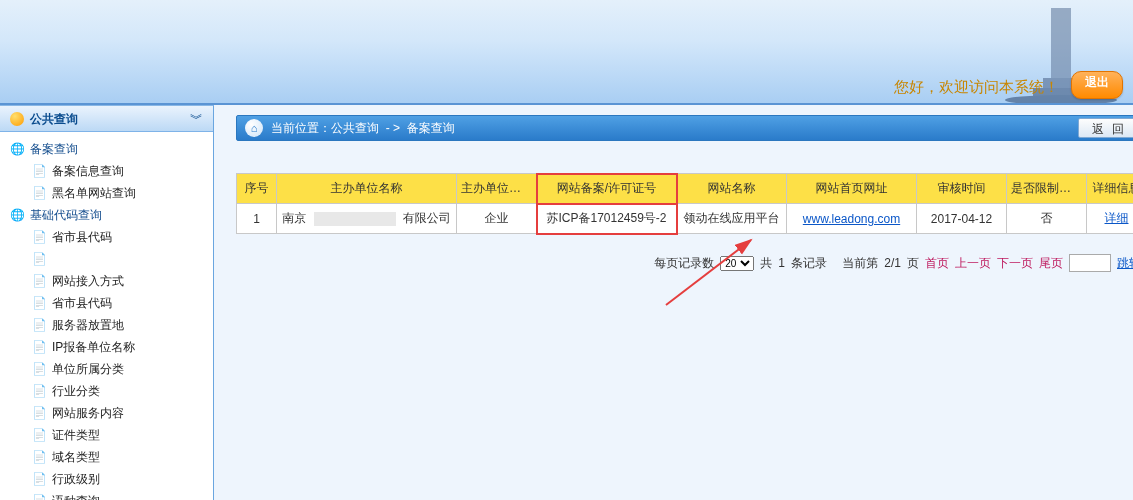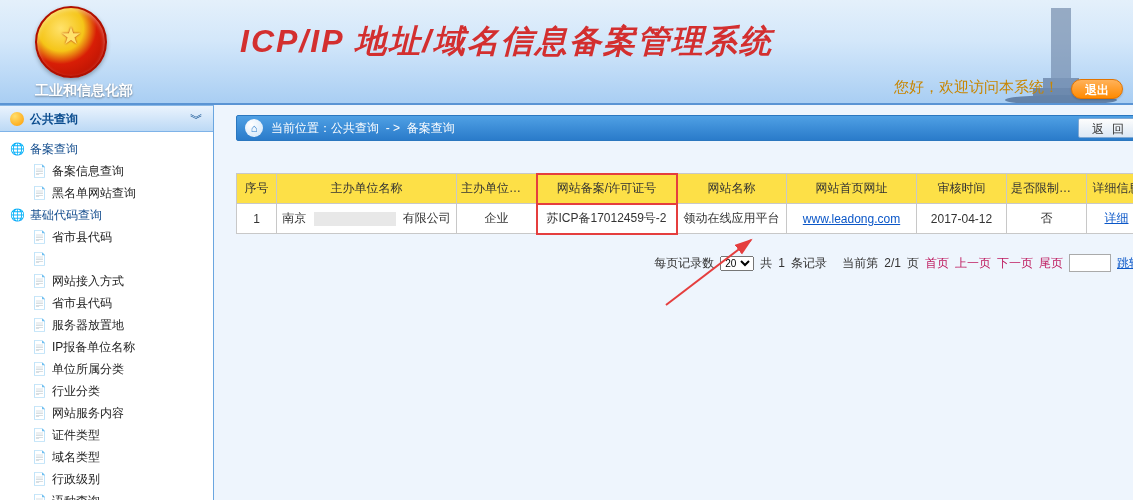--- a/index.html
+++ b/index.html
@@ -36,21 +36,21 @@
 .monument{
   position:absolute; right:10px; top:0; width:120px; height:105px;
   opacity:.65;
 }
 .welcome-bar{
   position:absolute; right:74px; bottom:6px;
   color:#c88600; font-size:15px;
 }
 .exit-btn{
   position:absolute; right:10px; bottom:4px;
-  display:inline-block; width:52px; height:20px; line-height:20px; text-align:center;
+  display:inline-block; width:52px; height:28px; line-height:20px; text-align:center;
   background:linear-gradient(#ffb25a,#ff8a00); color:#fff; font-weight:bold;
   border-radius:10px; border:1px solid #e27400; cursor:pointer;
   box-shadow:0 1px 2px rgba(0,0,0,.2); font-size:12px;margin-left:48px;
 }
 
 
 .layout{ display:flex; height:calc(500px - 105px); }
 .sidebar{
   width:214px; flex:0 0 214px;
   border-right:1px solid #6aa6e0; border-top:1px solid #88b7e6;
@@ -118,25 +118,20 @@
 .pager a.jump{ text-decoration:underline; }
 
 .annot-arrow{
   position:absolute; left:442px; top:130px; pointer-events:none;
 }
 </style>
 </head>
 <body>
 
 <div class="header">
-  <div class="emblem-wrap">
-    <div class="emblem"></div>
-    <div class="emblem-label">工业和信息化部</div>
-  </div>
-  <div class="sys-title">ICP/IP 地址/域名信息备案管理系统</div>
 
   <svg class="monument" viewBox="0 0 120 105">
     <rect x="48" y="8" width="20" height="70" fill="#6f87a8"></rect>
     <rect x="40" y="78" width="36" height="10" fill="#5a7398"></rect>
     <rect x="30" y="88" width="56" height="10" fill="#4a648a"></rect>
     <ellipse cx="58" cy="100" rx="56" ry="5" fill="#3f5b82"></ellipse>
   </svg>
 
   <span class="welcome-bar">您好，欢迎访问本系统！</span>
   <span class="exit-btn">退出</span>

